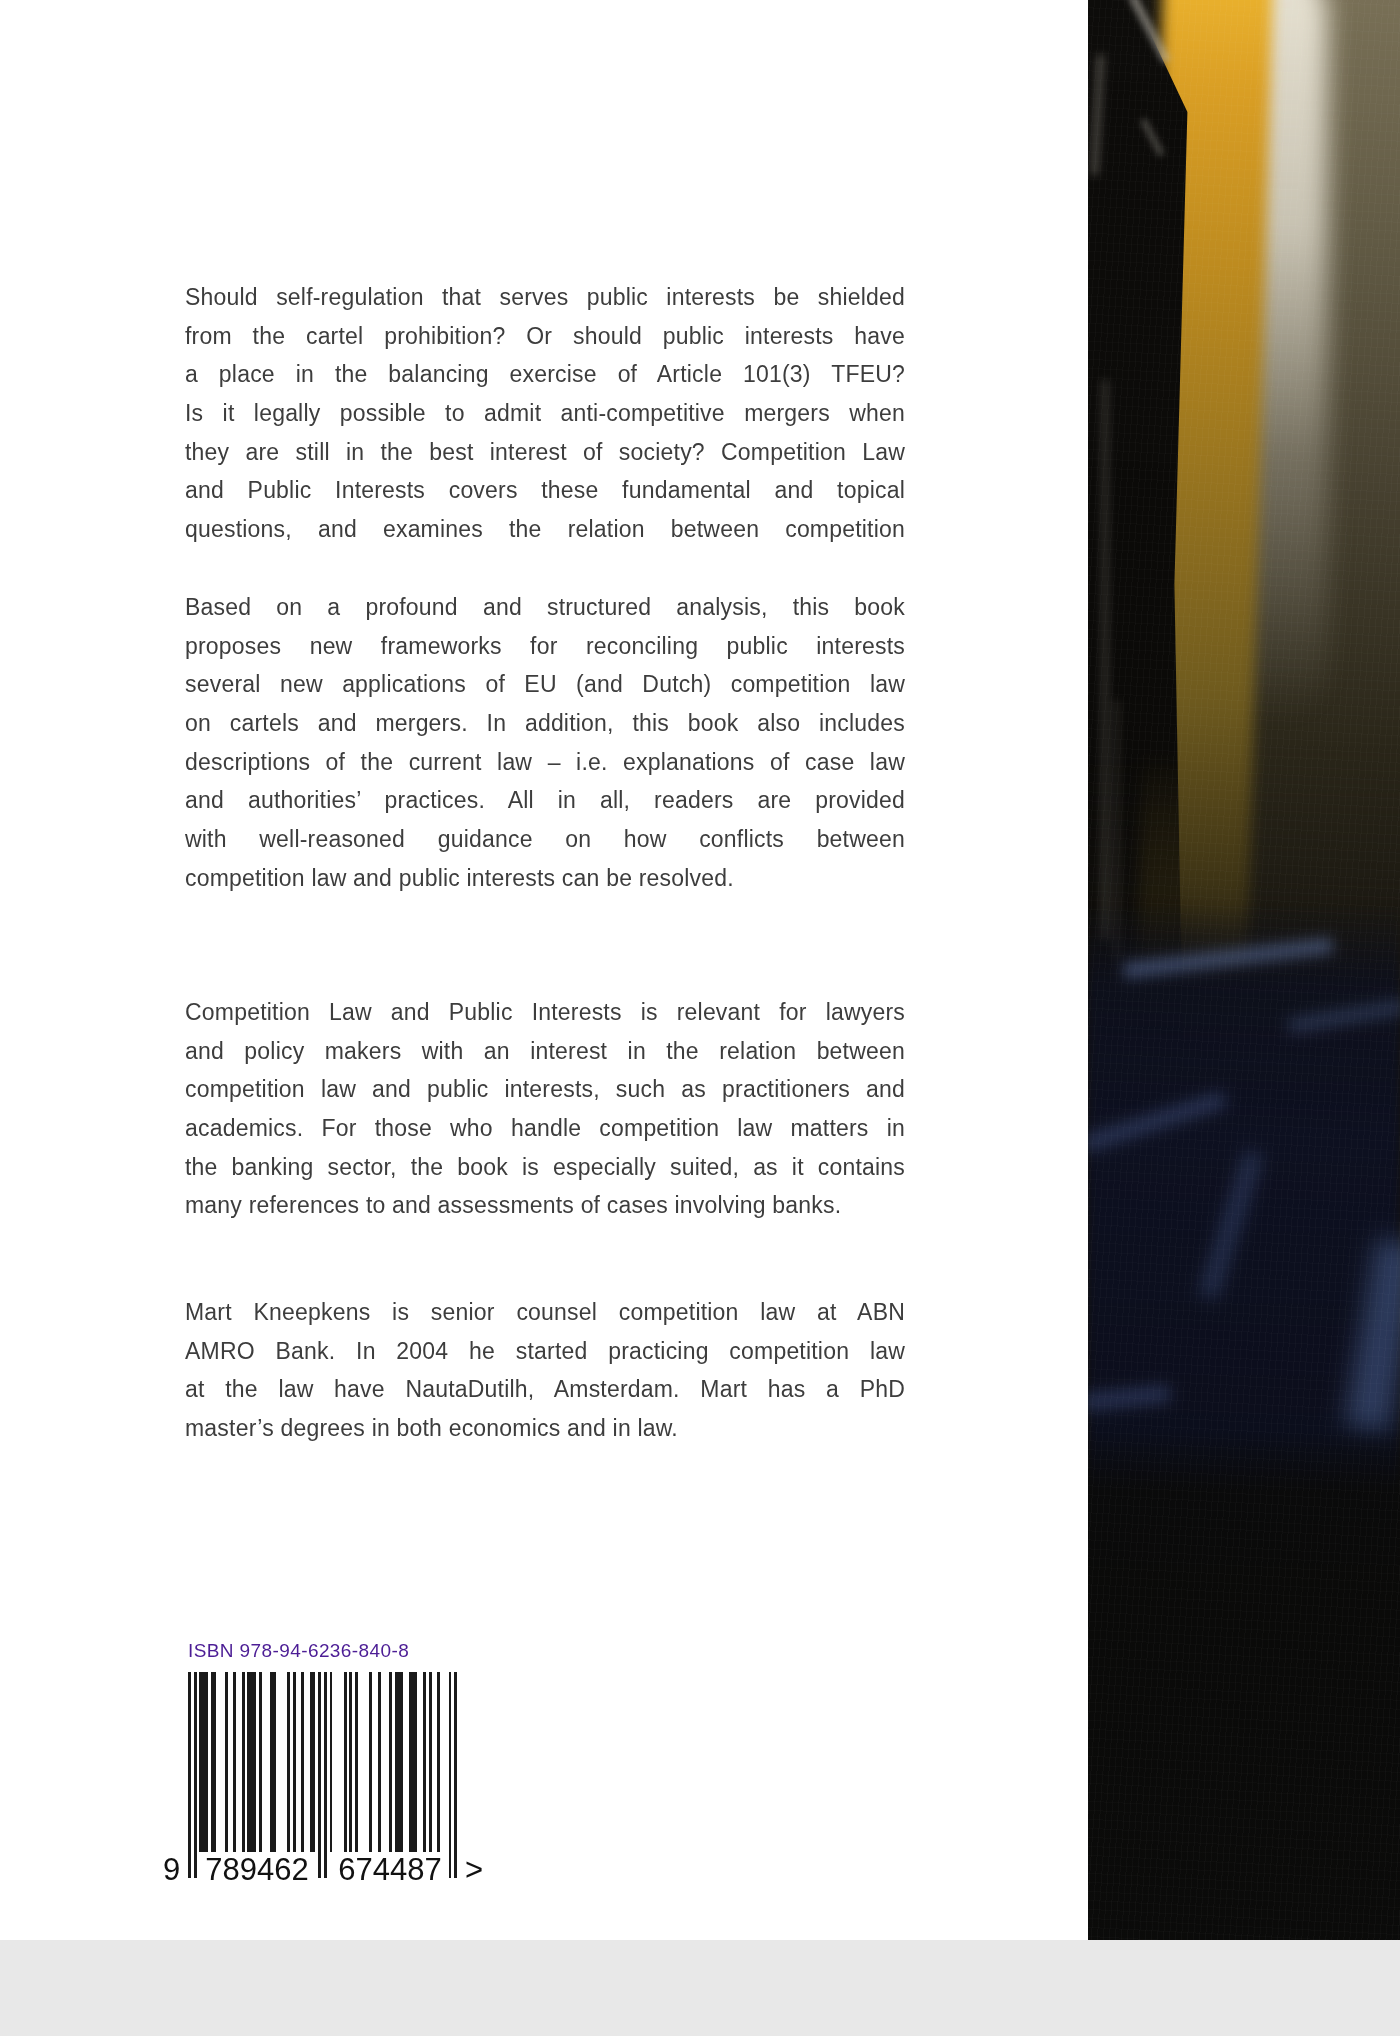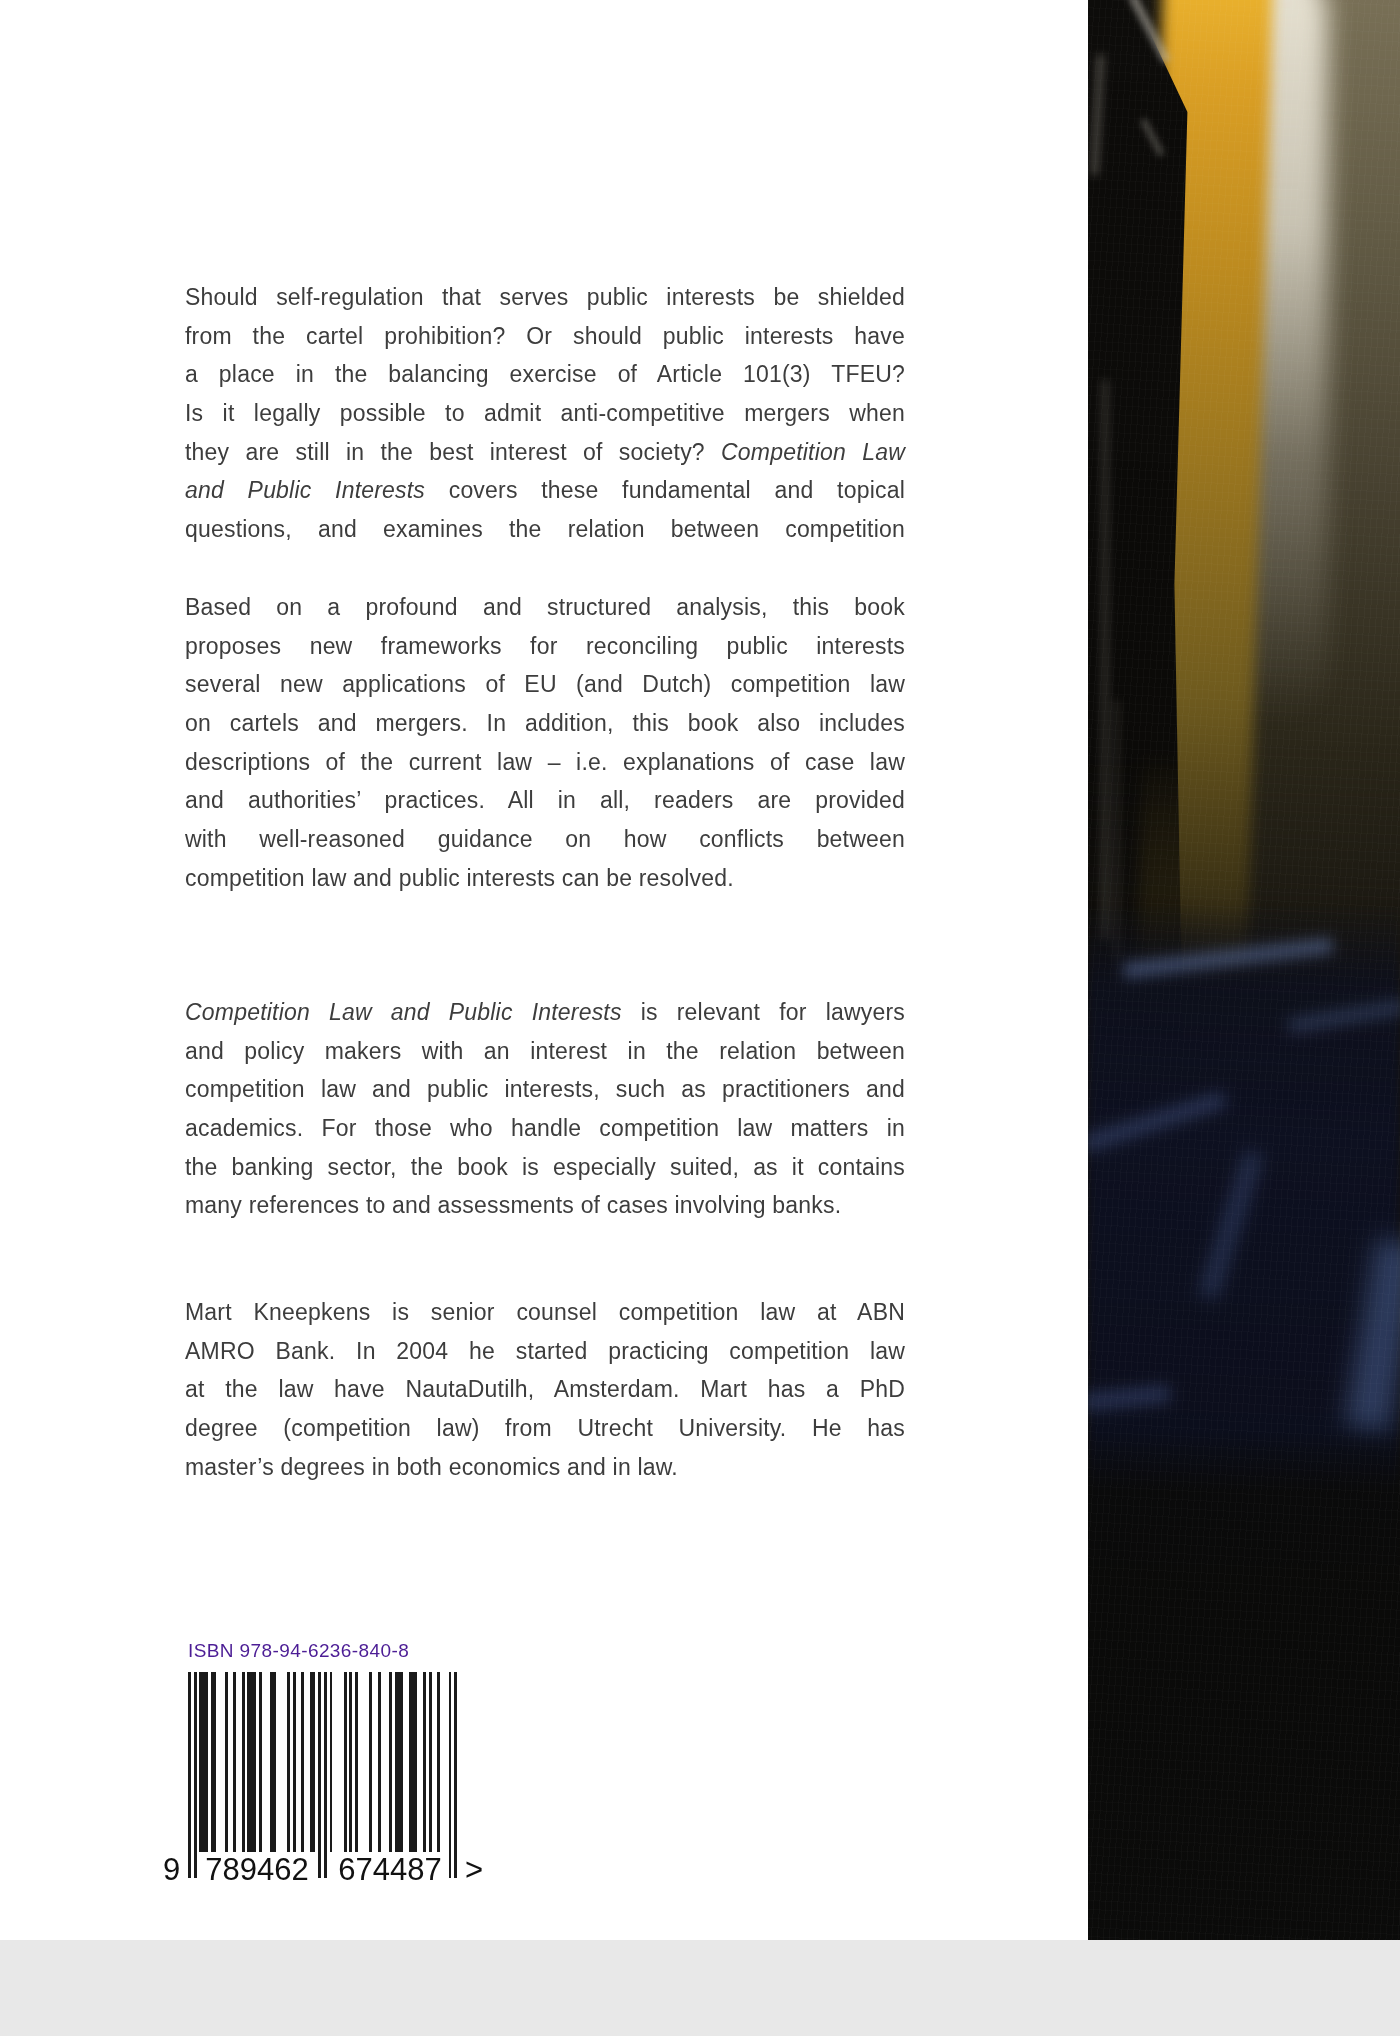--- a/index.html
+++ b/index.html
@@ -8,21 +8,21 @@
     overflow:hidden;font-family:"Liberation Sans",sans-serif;
   }
   
   .para{position:absolute;left:185px;width:720px;color:#3d3d3d;}
   .line{
     line-height:38.7px;height:38.7px;font-size:23px;letter-spacing:.2px;
     text-align:justify;text-align-last:justify;white-space:normal;
   }
   .line.last{text-align-last:left;}
   .seg-n{font-style:normal;}
-  .seg-i{font-style:italic;}
+  .seg-i{}
   .seg-b{font-weight:400;}
   .p1{top:278px;}
   .p2{top:588px;}
   .p3{top:993px;}
   .author{top:1293px;}
   
   .isbn-block{position:absolute;left:163px;top:1640px;width:345px;height:260px;color:#121212;}
   .isbn-label{position:absolute;left:25px;top:0;font-size:19px;letter-spacing:.4px;color:#4c1d95;}
   #barcode{position:absolute;left:25px;top:32px;}
   .bc-digit{position:absolute;font-size:31px;color:#111;top:212px;}
@@ -106,21 +106,20 @@
       <div class="line"><span class="seg-n">and policy makers with an interest in the relation between</span></div>
       <div class="line"><span class="seg-n">competition law and public interests, such as practitioners and</span></div>
       <div class="line"><span class="seg-n">academics. For those who handle competition law matters in</span></div>
       <div class="line"><span class="seg-n">the banking sector, the book is especially suited, as it contains</span></div>
       <div class="line last"><span class="seg-n">many references to and assessments of cases involving banks.</span></div>
     </section>
   <section class="para author">
       <div class="line"><span class="seg-b">Mart Kneepkens</span><span class="seg-n"> is senior counsel competition law at ABN</span></div>
       <div class="line"><span class="seg-n">AMRO Bank. In 2004 he started practicing competition law</span></div>
       <div class="line"><span class="seg-n">at the law have NautaDutilh, Amsterdam. Mart has a PhD</span></div>
-      <div class="line"><span class="seg-n">degree (competition law) from Utrecht University. He has</span></div>
       <div class="line last"><span class="seg-n">master’s degrees in both economics and in law.</span></div>
     </section>
 
   <div class="isbn-block">
     <div class="isbn-label">ISBN 978-94-6236-840-8</div>
     <svg id="barcode" width="269" height="206" viewBox="0 0 269 206" shape-rendering="crispEdges">
         <rect x="0.00" y="0" width="2.88" height="206" fill="#1a1a1a"></rect>
         <rect x="5.66" y="0" width="2.88" height="206" fill="#1a1a1a"></rect>
         <rect x="11.33" y="0" width="2.88" height="180" fill="#1a1a1a"></rect>
         <rect x="14.16" y="0" width="2.88" height="180" fill="#1a1a1a"></rect>

